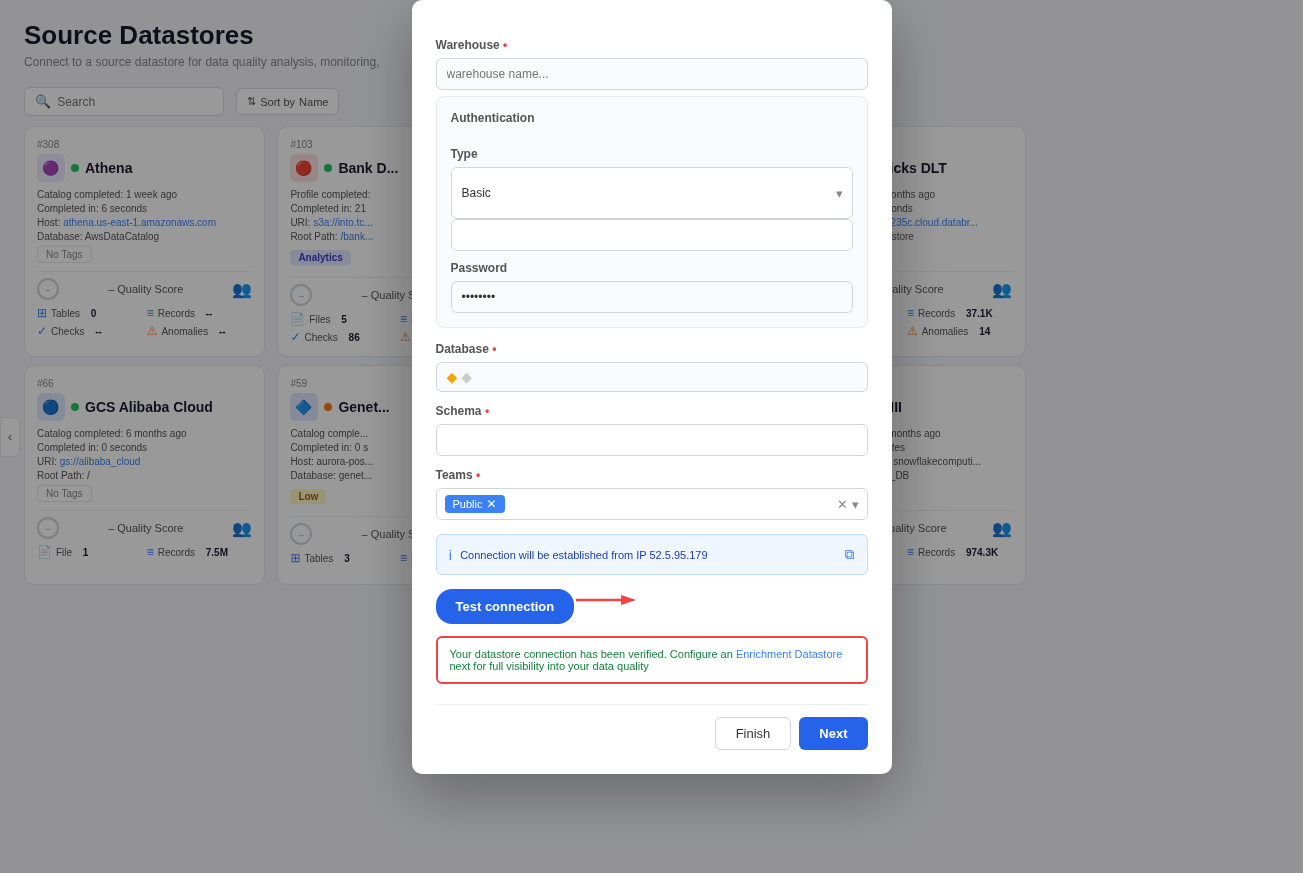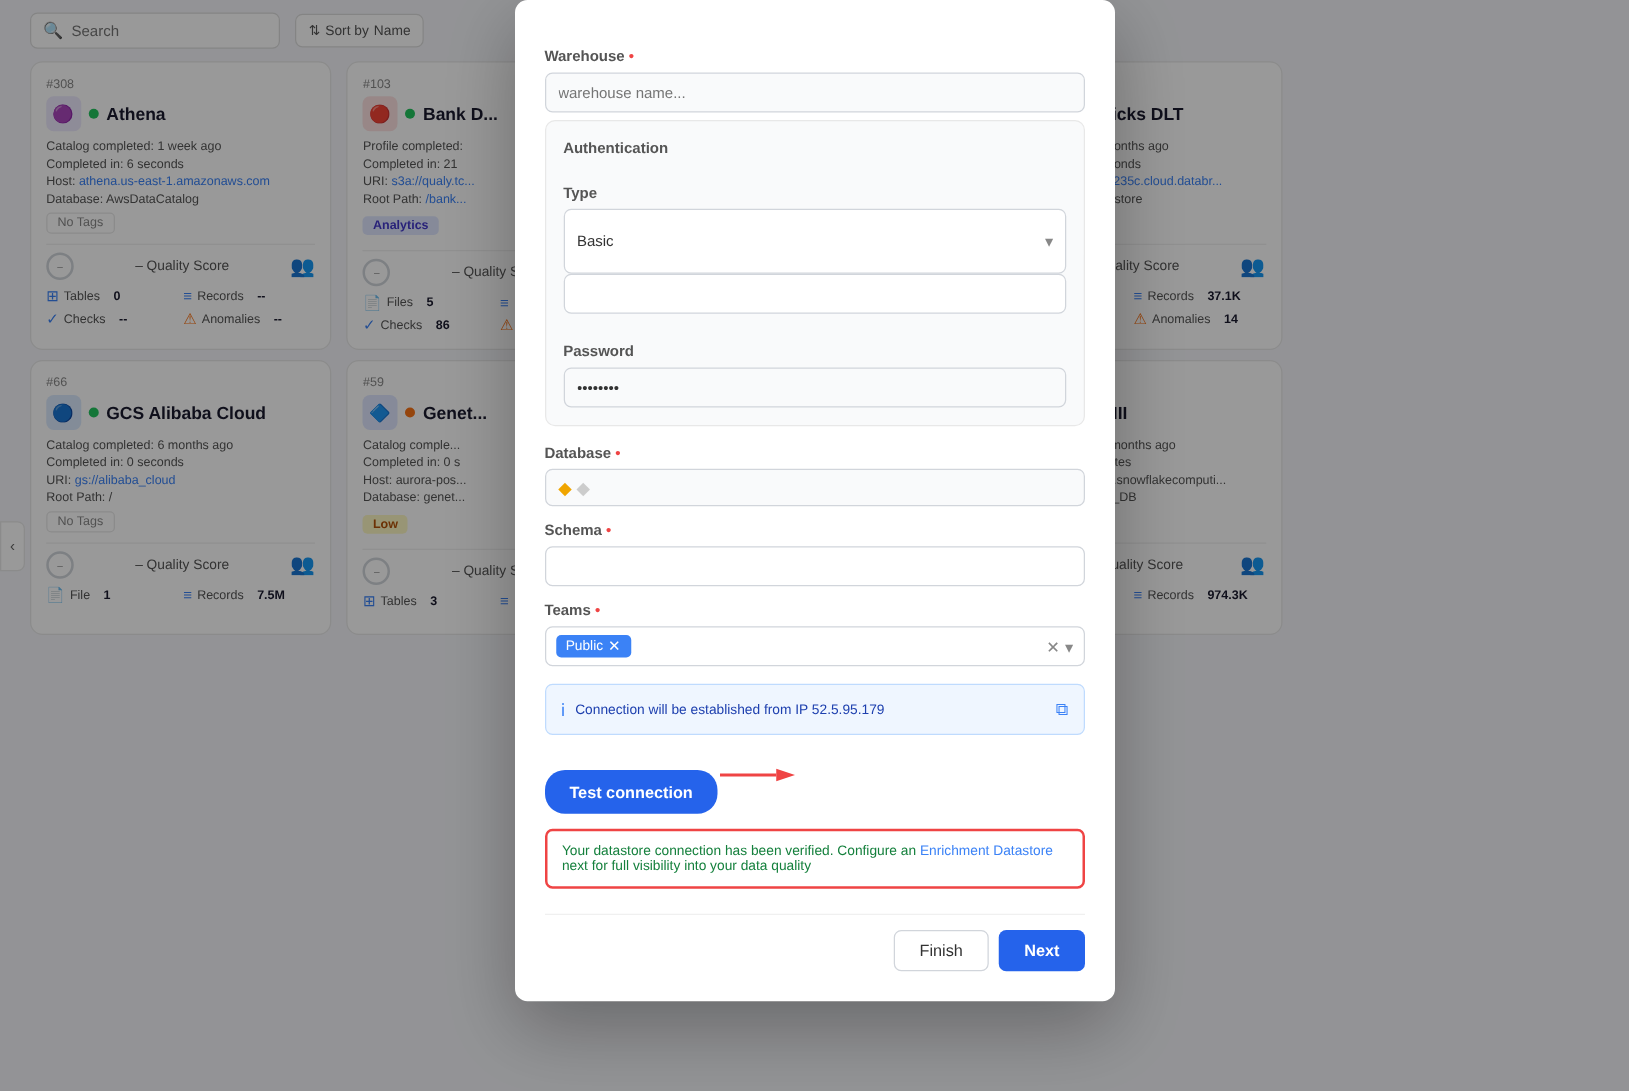--- a/index.html
+++ b/index.html
@@ -78,40 +78,44 @@
 
     .checkbox-row { display: flex; align-items: flex-start; gap: 8px; margin-top: 12px; }
     .checkbox-row input[type=checkbox] { margin-top: 2px; }
     .checkbox-label { font-size: 12px; font-weight: 600; color: #333; }
     .checkbox-desc { font-size: 11px; color: #3b82f6; margin-top: 2px; }
 
     .ip-notice { display: flex; align-items: center; gap: 8px; background: #eff6ff; border: 1px solid #bfdbfe; border-radius: 6px; padding: 10px 12px; margin-top: 14px; font-size: 11px; color: #1e40af; }
     .ip-notice-icon { color: #3b82f6; font-size: 14px; flex-shrink: 0; }
     .ip-copy-btn { margin-left: auto; color: #3b82f6; cursor: pointer; font-size: 14px; }
 
-    .test-conn-btn { background: #2563eb; color: #fff; border: none; border-radius: 16px; padding: 10px 20px; font-size: 13px; font-weight: 600; cursor: pointer; margin-top: 28px; position: relative; }
+    .test-conn-btn { background: #2563eb; color: #fff; border: none; border-radius: 16px; padding: 10px 20px; font-size: 13px; font-weight: 600; cursor: pointer; margin-top: 14px; position: relative; }
 
     .success-notice { border: 2px solid #ef4444; border-radius: 6px; padding: 10px 12px; margin-top: 12px; background: #fff; font-size: 11px; color: #15803d; }
     .success-notice a { color: #3b82f6; text-decoration: none; }
 
     .modal-footer { display: flex; justify-content: flex-end; gap: 8px; margin-top: 20px; padding-top: 12px; border-top: 1px solid #f0f0f0; }
     .btn-finish { background: #fff; border: 1px solid #d1d5db; color: #333; border-radius: 6px; padding: 8px 20px; font-size: 13px; cursor: pointer; }
     .btn-next { background: #2563eb; color: #fff; border: none; border-radius: 6px; padding: 8px 20px; font-size: 13px; font-weight: 600; cursor: pointer; }
 
     .second-row { margin-top: 8px; }
   </style>
 </head>
 <body>
 
 <div class="page-bg">
 
   <div class="back-btn">
     <span>‹</span>
   </div>
 
+  <div class="page-header">
+    <div class="page-title">Source Datastores</div>
+    <div class="page-subtitle">Connect to a source datastore for data quality analysis, monitoring,</div>
+  </div>
 
   <div class="toolbar">
     <div class="search-box">
       <span>🔍</span>
       <input type="text" placeholder="Search" style="">
     </div>
     <div class="sort-btn">
       <span>⇅</span>
       <span>Sort by</span>
       <span>Name</span>
@@ -154,21 +158,21 @@
       </div>
     </div>
 
     <div class="card">
       <div class="card-number">#103</div>
       <div class="card-title-row">
         <div class="card-icon" style="background:#fee2e2">🔴</div>
         <span class="status-dot dot-green"></span>
         <span class="card-name">Bank D...</span>
       </div>
-      <div class="card-meta">Profile completed:<br>Completed in: 21<br>URI: <a>s3a://qualy.tc...</a><br>Root Path: <a>/bank...</a></div>
+      <div class="card-meta">Profile completed:<br>Completed in: 21<br>URI: <a>s3a://into.tc...</a><br>Root Path: <a>/bank...</a></div>
       <div class="card-tag">Analytics</div>
       <div class="quality-row">
         <div class="quality-circle">–</div>
         <span class="quality-label">– Quality Score</span>
         <span style="color:#3b82f6;font-size:16px;">👥</span>
       </div>
       <div class="stats-row">
         <div class="stat-item">
           <span class="stat-icon stat-icon-blue">📄</span>
           <span>Files</span>&nbsp;<span class="stat-value">5</span>
@@ -335,21 +339,21 @@
       <div class="select-wrapper">
         <select class="modal-select">
           <option>Basic</option>
           <option>OAuth</option>
         </select>
         <span class="select-arrow">▾</span>
       </div>
 
       <input class="modal-input" type="text" placeholder="" style="">
 
-      <div class="modal-section-label" style="margin-top:23px">
+      <div class="modal-section-label" style="margin-top:10px">
         <span>Password</span>
       </div>
       <input class="modal-input modal-input-filled" type="password" value="password" style="">
     </div>
 
     
     <div class="modal-section-label" style="margin-top:14px">
       <span>Database</span> <span class="req">•</span>
     </div>
     <div style="display:flex;align-items:center;border:1px solid #d1d5db;border-radius:6px;padding:6px 10px;background:#f9fafb;">

